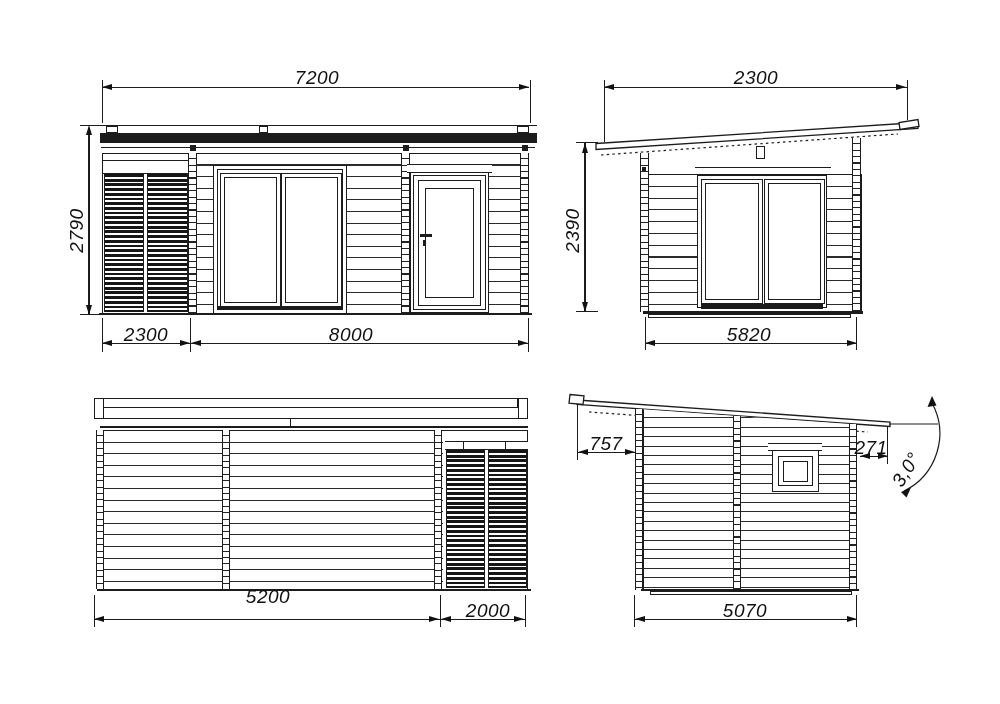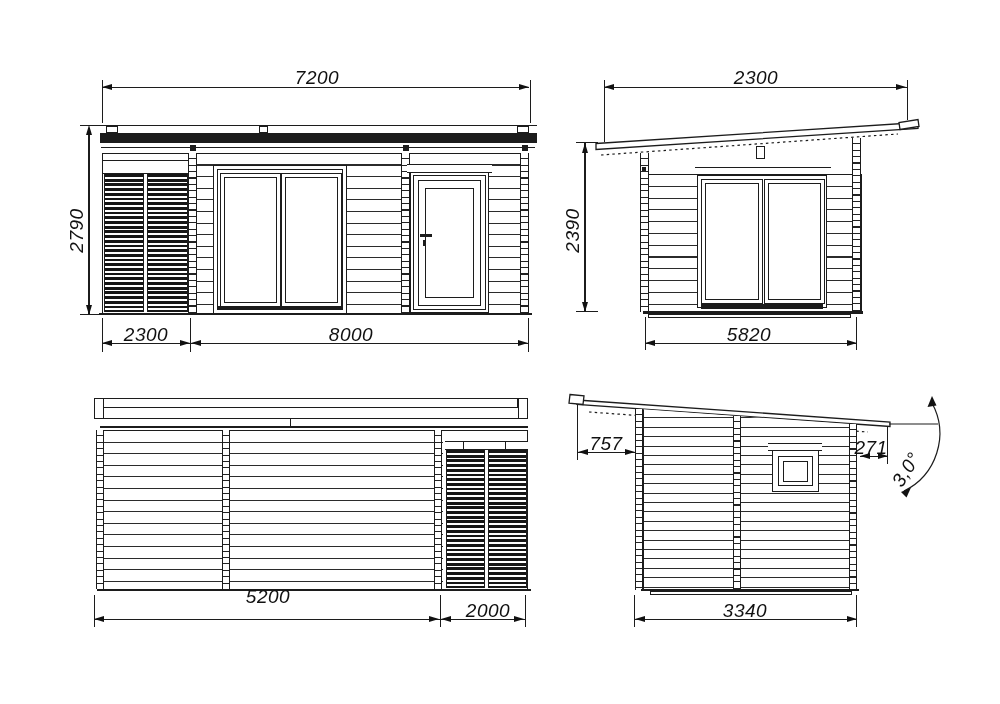--- a/index.html
+++ b/index.html
@@ -208,16 +208,16 @@
     <i style="left:860px;top:456px;width:28px;height:1.2px"></i>
     <s class="ar al" style="left:860px;top:453.2px"></s>
     <s class="ar arr" style="left:878px;top:453.2px"></s>
     <div class="dim" style="left:846px;top:438px;width:50px">271</div>
     <div class="dim rot58" style="left:881px;top:460px;width:50px">3,0°</div>
     <i style="left:634.4px;top:595px;width:1.1px;height:32px"></i>
     <i style="left:856.4px;top:595px;width:1.1px;height:32px"></i>
     <i style="left:635px;top:618.9px;width:222px;height:1.2px"></i>
     <s class="ar al" style="left:635px;top:616.1px"></s>
     <s class="ar arr" style="left:847px;top:616.1px"></s>
-    <div class="dim" style="left:720px;top:601px;width:50px">3340</div>
+    <div class="dim" style="left:720px;top:601px;width:50px">5070</div>
   </div>
 
 </div>
 
 </body></html>

